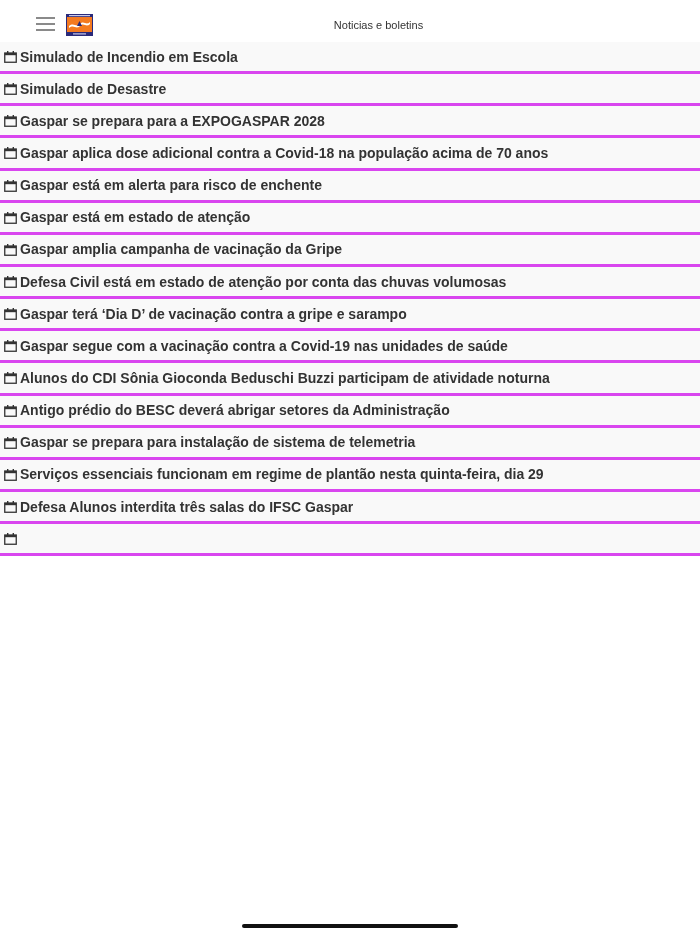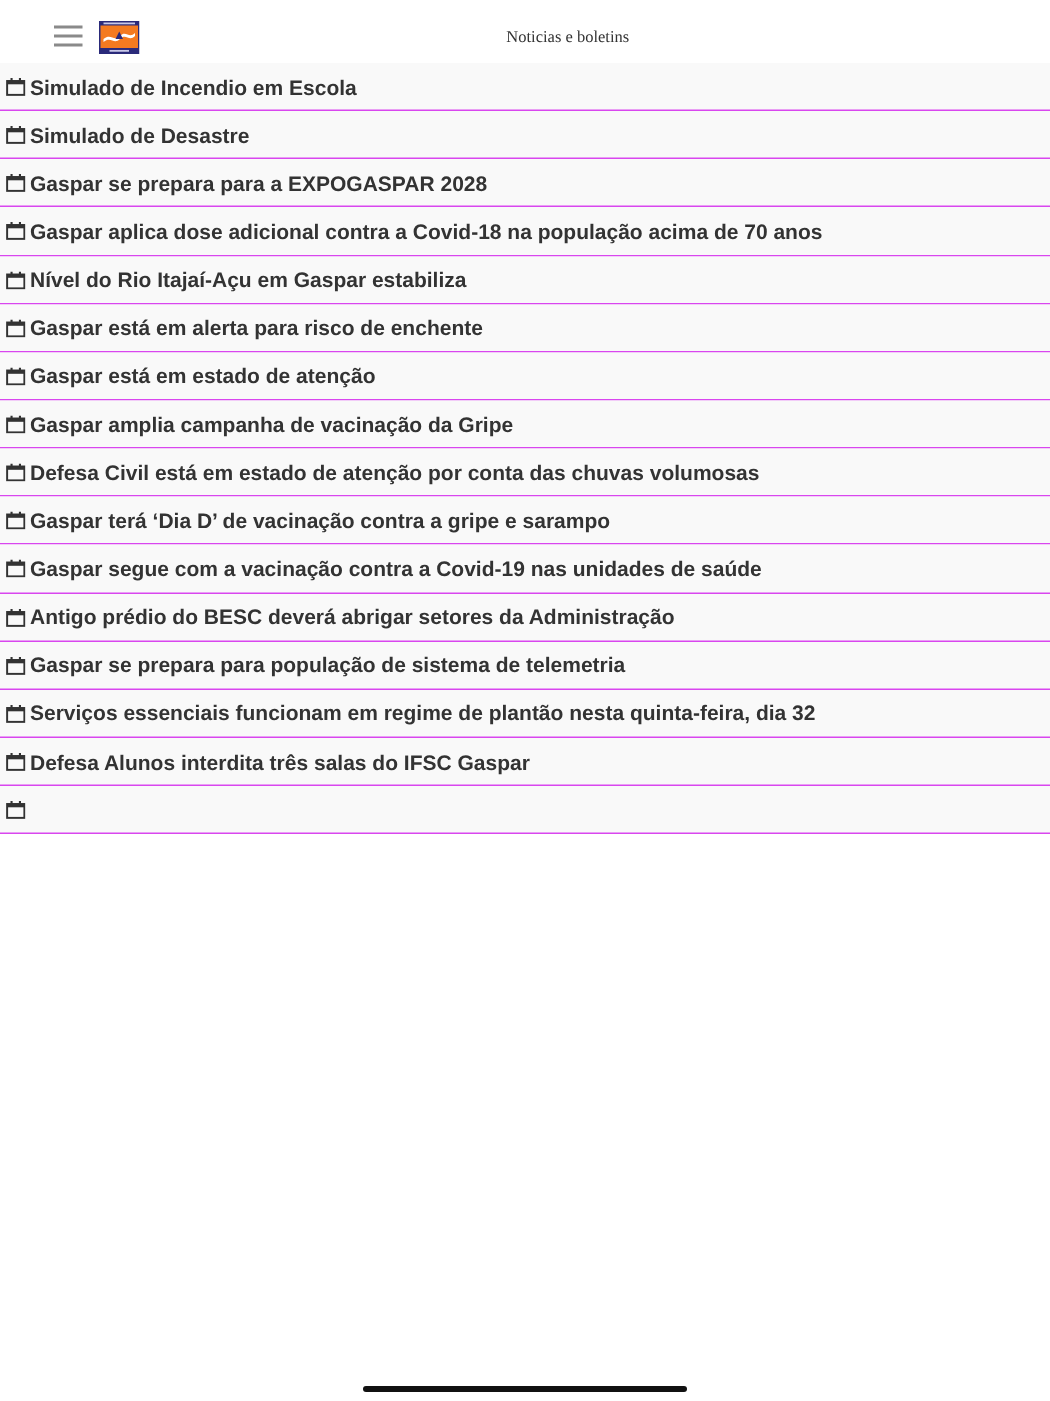--- a/index.html
+++ b/index.html
@@ -14,21 +14,20 @@
       overflow: hidden;
       font-family: "Liberation Sans", sans-serif;
       color: #333333;
     }
     .header {
       position: absolute;
       left: 0; top: 0;
       width: 568px;
       height: 42px;
       background: #ffffff;
-      font-family: Liberation Serif, serif;
     }
     .hamburger {
       position: absolute;
       left: 36px;
       top: 17px;
       width: 19px;
       height: 14px;
       cursor: pointer;
     }
     .hamburger span {
@@ -63,21 +62,21 @@
       top: 42px;
       width: 700px;
       margin: 0;
       padding: 0;
       list-style: none;
     }
     .list-item {
       box-sizing: border-box;
       height: 32.15px;
       background: #f9f9f9;
-      border-bottom: 1px solid #d946ef;
+      border-bottom: 3px solid #d946ef;
       display: flex;
       align-items: center;
       padding-left: 4px;
       cursor: pointer;
     }
     .cal-icon {
       width: 13px;
       height: 12px;
       margin-right: 3px;
       margin-top: 1px;
@@ -156,29 +155,20 @@
       </svg>
     <span class="item-title">Gaspar aplica dose adicional contra a Covid-18 na população acima de 70 anos</span>
   </li>
   <li class="list-item">
     <svg class="cal-icon" viewBox="0 0 13 12">
         <rect x="0.75" y="2" width="11.5" height="9.25" fill="none" stroke="#333" stroke-width="1.3"></rect>
         <rect x="0.75" y="2" width="11.5" height="2.2" fill="#333"></rect>
         <rect x="3" y="0" width="1.4" height="3" fill="#333"></rect>
         <rect x="8.6" y="0" width="1.4" height="3" fill="#333"></rect>
       </svg>
-    <span class="item-title">Nível do Rio Itajaí-Açu em Gaspar estabiliza</span>
-  </li>
-  <li class="list-item">
-    <svg class="cal-icon" viewBox="0 0 13 12">
-        <rect x="0.75" y="2" width="11.5" height="9.25" fill="none" stroke="#333" stroke-width="1.3"></rect>
-        <rect x="0.75" y="2" width="11.5" height="2.2" fill="#333"></rect>
-        <rect x="3" y="0" width="1.4" height="3" fill="#333"></rect>
-        <rect x="8.6" y="0" width="1.4" height="3" fill="#333"></rect>
-      </svg>
     <span class="item-title">Gaspar está em alerta para risco de enchente</span>
   </li>
   <li class="list-item">
     <svg class="cal-icon" viewBox="0 0 13 12">
         <rect x="0.75" y="2" width="11.5" height="9.25" fill="none" stroke="#333" stroke-width="1.3"></rect>
         <rect x="0.75" y="2" width="11.5" height="2.2" fill="#333"></rect>
         <rect x="3" y="0" width="1.4" height="3" fill="#333"></rect>
         <rect x="8.6" y="0" width="1.4" height="3" fill="#333"></rect>
       </svg>
     <span class="item-title">Gaspar está em estado de atenção</span>
@@ -219,39 +209,48 @@
       </svg>
     <span class="item-title">Gaspar segue com a vacinação contra a Covid-19 nas unidades de saúde</span>
   </li>
   <li class="list-item">
     <svg class="cal-icon" viewBox="0 0 13 12">
         <rect x="0.75" y="2" width="11.5" height="9.25" fill="none" stroke="#333" stroke-width="1.3"></rect>
         <rect x="0.75" y="2" width="11.5" height="2.2" fill="#333"></rect>
         <rect x="3" y="0" width="1.4" height="3" fill="#333"></rect>
         <rect x="8.6" y="0" width="1.4" height="3" fill="#333"></rect>
       </svg>
+    <span class="item-title">Alunos do CDI Sônia Gioconda Beduschi Buzzi participam de atividade noturna</span>
+  </li>
+  <li class="list-item">
+    <svg class="cal-icon" viewBox="0 0 13 12">
+        <rect x="0.75" y="2" width="11.5" height="9.25" fill="none" stroke="#333" stroke-width="1.3"></rect>
+        <rect x="0.75" y="2" width="11.5" height="2.2" fill="#333"></rect>
+        <rect x="3" y="0" width="1.4" height="3" fill="#333"></rect>
+        <rect x="8.6" y="0" width="1.4" height="3" fill="#333"></rect>
+      </svg>
     <span class="item-title">Antigo prédio do BESC deverá abrigar setores da Administração</span>
   </li>
   <li class="list-item">
     <svg class="cal-icon" viewBox="0 0 13 12">
         <rect x="0.75" y="2" width="11.5" height="9.25" fill="none" stroke="#333" stroke-width="1.3"></rect>
         <rect x="0.75" y="2" width="11.5" height="2.2" fill="#333"></rect>
         <rect x="3" y="0" width="1.4" height="3" fill="#333"></rect>
         <rect x="8.6" y="0" width="1.4" height="3" fill="#333"></rect>
       </svg>
-    <span class="item-title">Gaspar se prepara para população de sistema de telemetria</span>
-  </li>
-  <li class="list-item">
-    <svg class="cal-icon" viewBox="0 0 13 12">
-        <rect x="0.75" y="2" width="11.5" height="9.25" fill="none" stroke="#333" stroke-width="1.3"></rect>
-        <rect x="0.75" y="2" width="11.5" height="2.2" fill="#333"></rect>
-        <rect x="3" y="0" width="1.4" height="3" fill="#333"></rect>
-        <rect x="8.6" y="0" width="1.4" height="3" fill="#333"></rect>
-      </svg>
-    <span class="item-title">Serviços essenciais funcionam em regime de plantão nesta quinta-feira, dia 32</span>
+    <span class="item-title">Gaspar se prepara para instalação de sistema de telemetria</span>
+  </li>
+  <li class="list-item">
+    <svg class="cal-icon" viewBox="0 0 13 12">
+        <rect x="0.75" y="2" width="11.5" height="9.25" fill="none" stroke="#333" stroke-width="1.3"></rect>
+        <rect x="0.75" y="2" width="11.5" height="2.2" fill="#333"></rect>
+        <rect x="3" y="0" width="1.4" height="3" fill="#333"></rect>
+        <rect x="8.6" y="0" width="1.4" height="3" fill="#333"></rect>
+      </svg>
+    <span class="item-title">Serviços essenciais funcionam em regime de plantão nesta quinta-feira, dia 29</span>
   </li>
   <li class="list-item">
     <svg class="cal-icon" viewBox="0 0 13 12">
         <rect x="0.75" y="2" width="11.5" height="9.25" fill="none" stroke="#333" stroke-width="1.3"></rect>
         <rect x="0.75" y="2" width="11.5" height="2.2" fill="#333"></rect>
         <rect x="3" y="0" width="1.4" height="3" fill="#333"></rect>
         <rect x="8.6" y="0" width="1.4" height="3" fill="#333"></rect>
       </svg>
     <span class="item-title">Defesa Alunos interdita três salas do IFSC Gaspar</span>
   </li>

